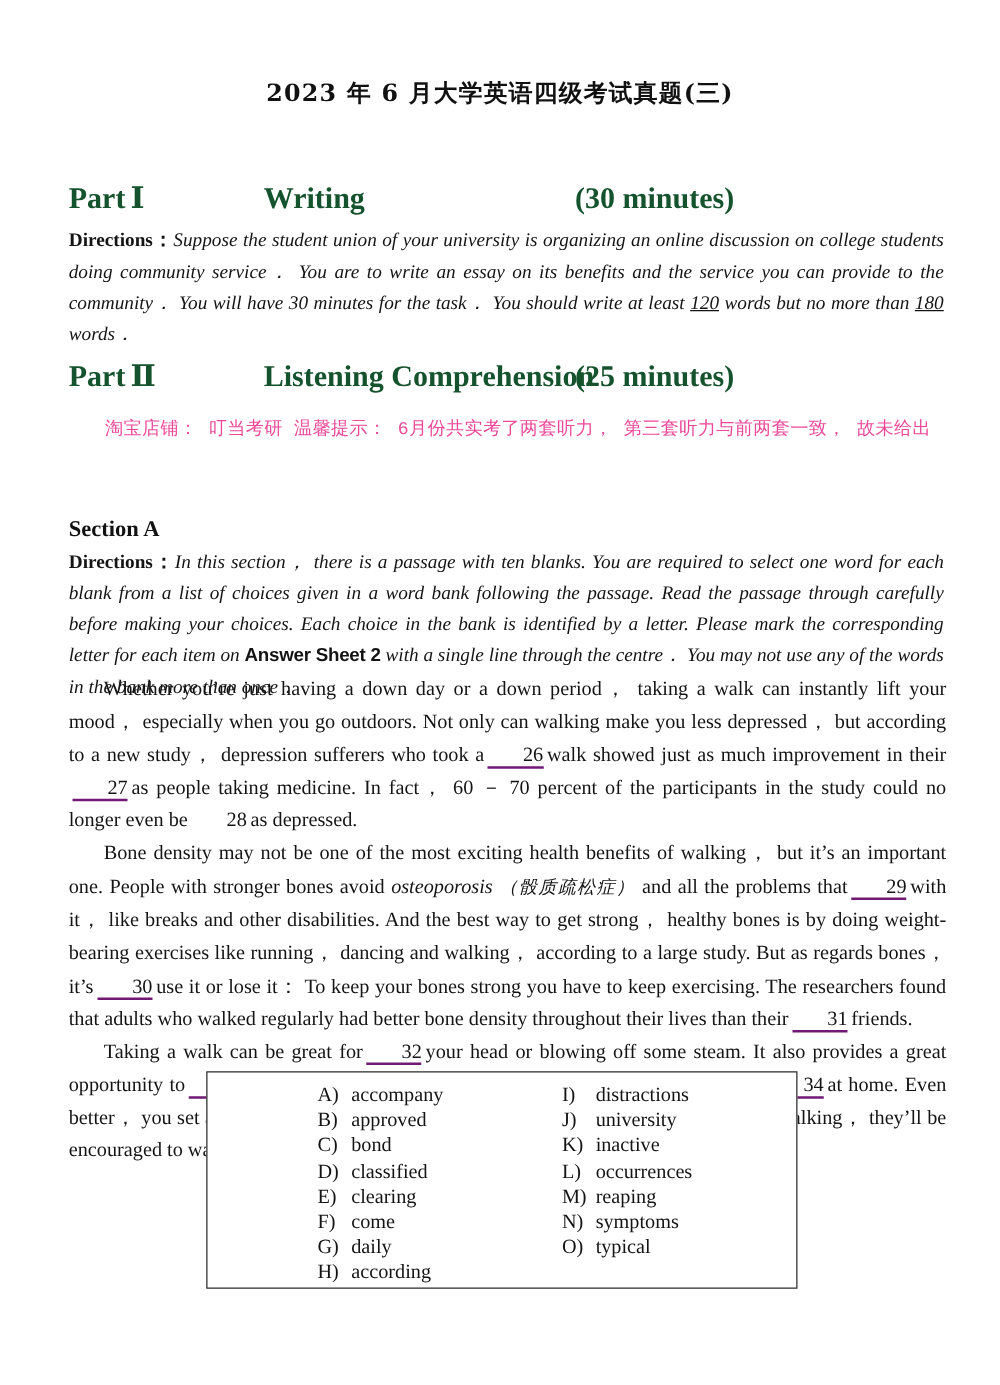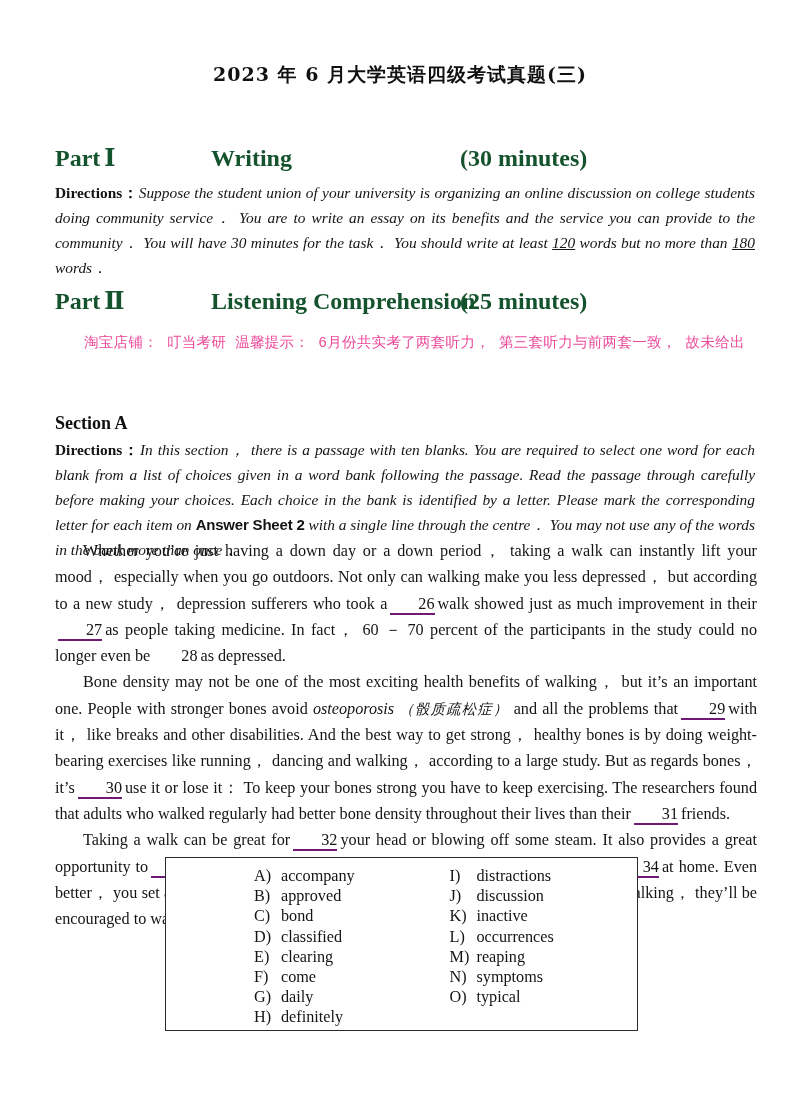--- a/index.html
+++ b/index.html
@@ -246,25 +246,25 @@
   <div class="word-bank">
     <div class="wb-cols">
       <div class="wb-col">
         <div class="wb-item"><span class="wb-key">A)</span><span>accompany</span></div>
         <div class="wb-item"><span class="wb-key">B)</span><span>approved</span></div>
         <div class="wb-item"><span class="wb-key">C)</span><span>bond</span></div>
         <div class="wb-item"><span class="wb-key">D)</span><span>classified</span></div>
         <div class="wb-item"><span class="wb-key">E)</span><span>clearing</span></div>
         <div class="wb-item"><span class="wb-key">F)</span><span>come</span></div>
         <div class="wb-item"><span class="wb-key">G)</span><span>daily</span></div>
-        <div class="wb-item"><span class="wb-key">H)</span><span>definitely</span></div>
+        <div class="wb-item"><span class="wb-key">H)</span><span>according</span></div>
       </div>
       <div class="wb-col right">
         <div class="wb-item"><span class="wb-key">I)</span><span>distractions</span></div>
-        <div class="wb-item"><span class="wb-key">J)</span><span>discussion</span></div>
+        <div class="wb-item"><span class="wb-key">J)</span><span>university</span></div>
         <div class="wb-item"><span class="wb-key">K)</span><span>inactive</span></div>
         <div class="wb-item"><span class="wb-key">L)</span><span>occurrences</span></div>
         <div class="wb-item"><span class="wb-key">M)</span><span>reaping</span></div>
         <div class="wb-item"><span class="wb-key">N)</span><span>symptoms</span></div>
         <div class="wb-item"><span class="wb-key">O)</span><span>typical</span></div>
       </div>
     </div>
   </div>
 
 

